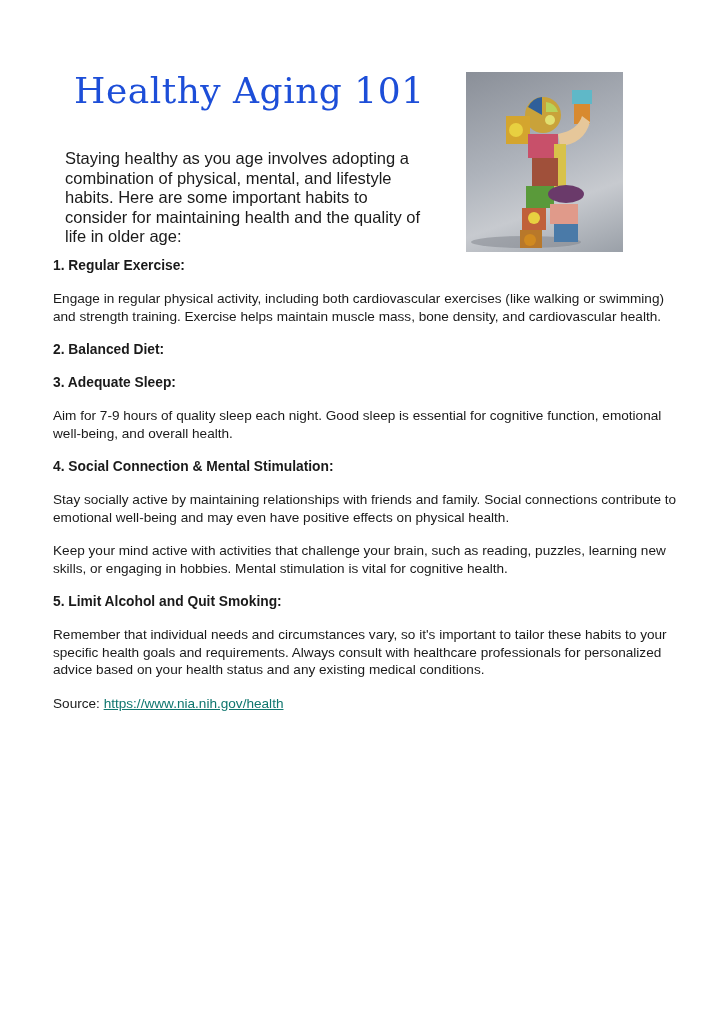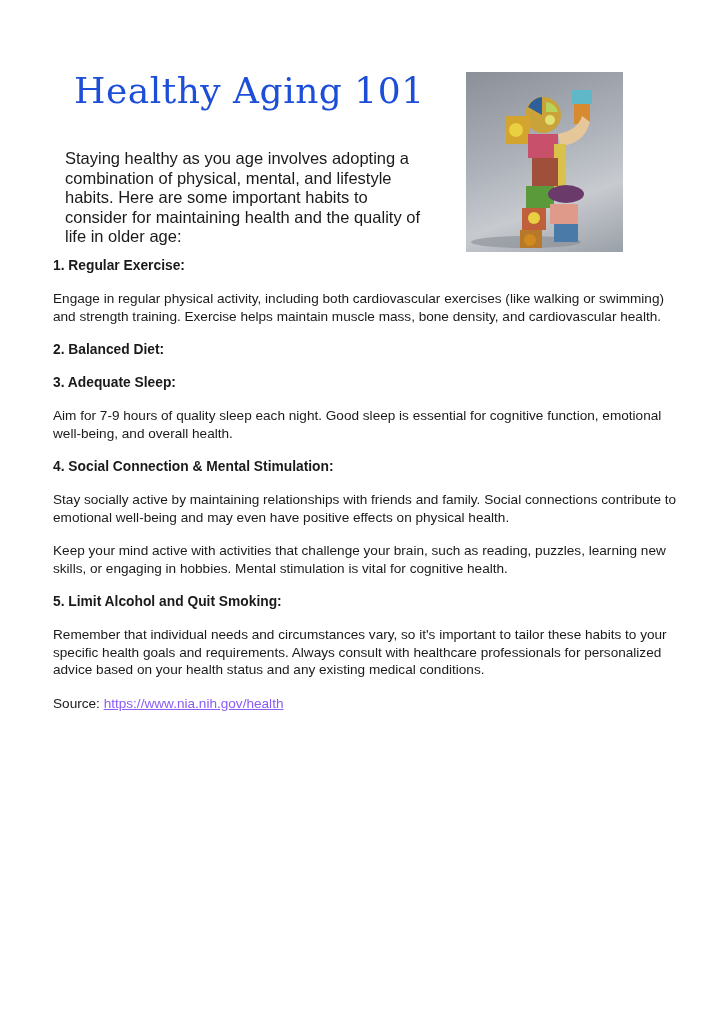--- a/index.html
+++ b/index.html
@@ -5,21 +5,21 @@
   html, body { margin:0; padding:0; background:#ffffff; }
   body { width:726px; height:1024px; position:relative; overflow:hidden; font-family:"Liberation Sans", sans-serif; color:#1a1a1a; }
   .title { position:absolute; left:74px; top:70px; font-family:"DejaVu Serif", serif; font-size:36px; color:#1d4ed8; letter-spacing:0.5px; margin:0; font-weight:normal; }
   .intro { position:absolute; left:53px; top:137px; width:360px; font-size:16.5px; line-height:19.5px; color:#1a1a1a; margin:12px; }
   .hero { position:absolute; left:466px; top:72px; width:157px; height:180px; overflow:hidden; background:linear-gradient(160deg,#8a8f98 0%,#aeb3bb 45%,#c7cacf 70%,#9aa0a8 100%); }
   .content { position:absolute; left:53px; top:249px; width:625px; font-size:13.6px; line-height:17.5px;margin-top:8px; }
   .content h3 { font-size:13.8px; font-weight:bold; margin:0 0 16px 0; line-height:17px; }
   .content p { margin:0 0 16px 0; }
   .content .sec { margin:0; }
   .source { font-size:13.6px; }
-  .source a { color:#8b5cf6; text-decoration:underline; }
+  .source a { color:#0f766e; text-decoration:underline; }
 </style>
 </head>
 <body>
 
 <h1 class="title">Healthy Aging 101</h1>
 <p class="intro">Staying healthy as you age involves adopting a combination of physical, mental, and lifestyle habits. Here are some important habits to consider for maintaining health and the quality of life in older age:</p>
 
 <div class="hero">
   <svg width="157" height="180" viewBox="0 0 157 180">
     <ellipse cx="60" cy="170" rx="55" ry="6" fill="#7d828a" opacity="0.5"></ellipse>

